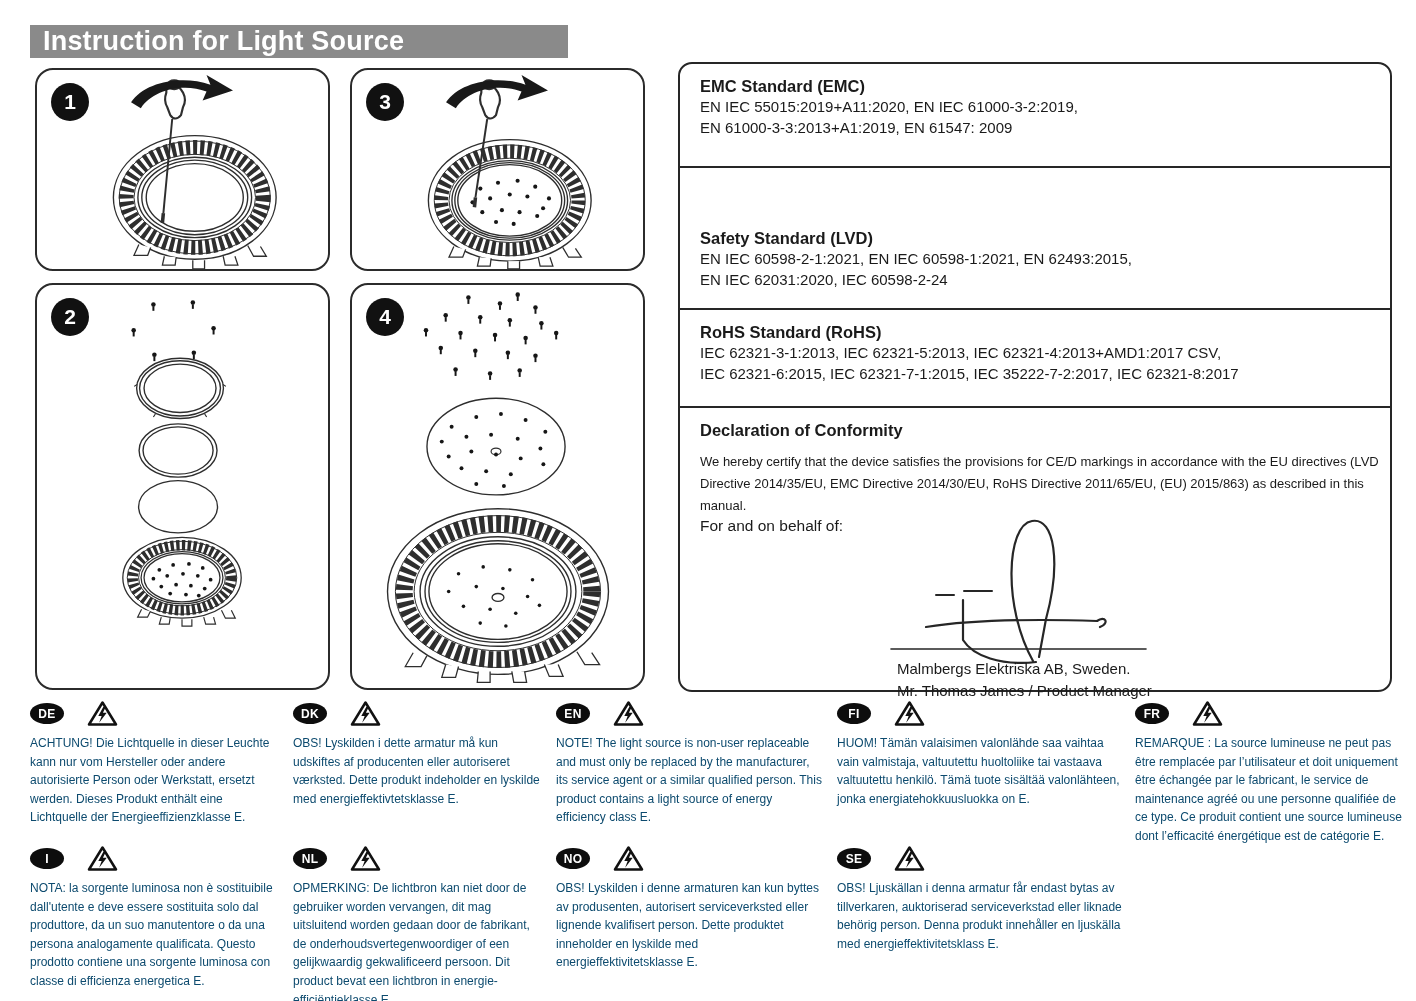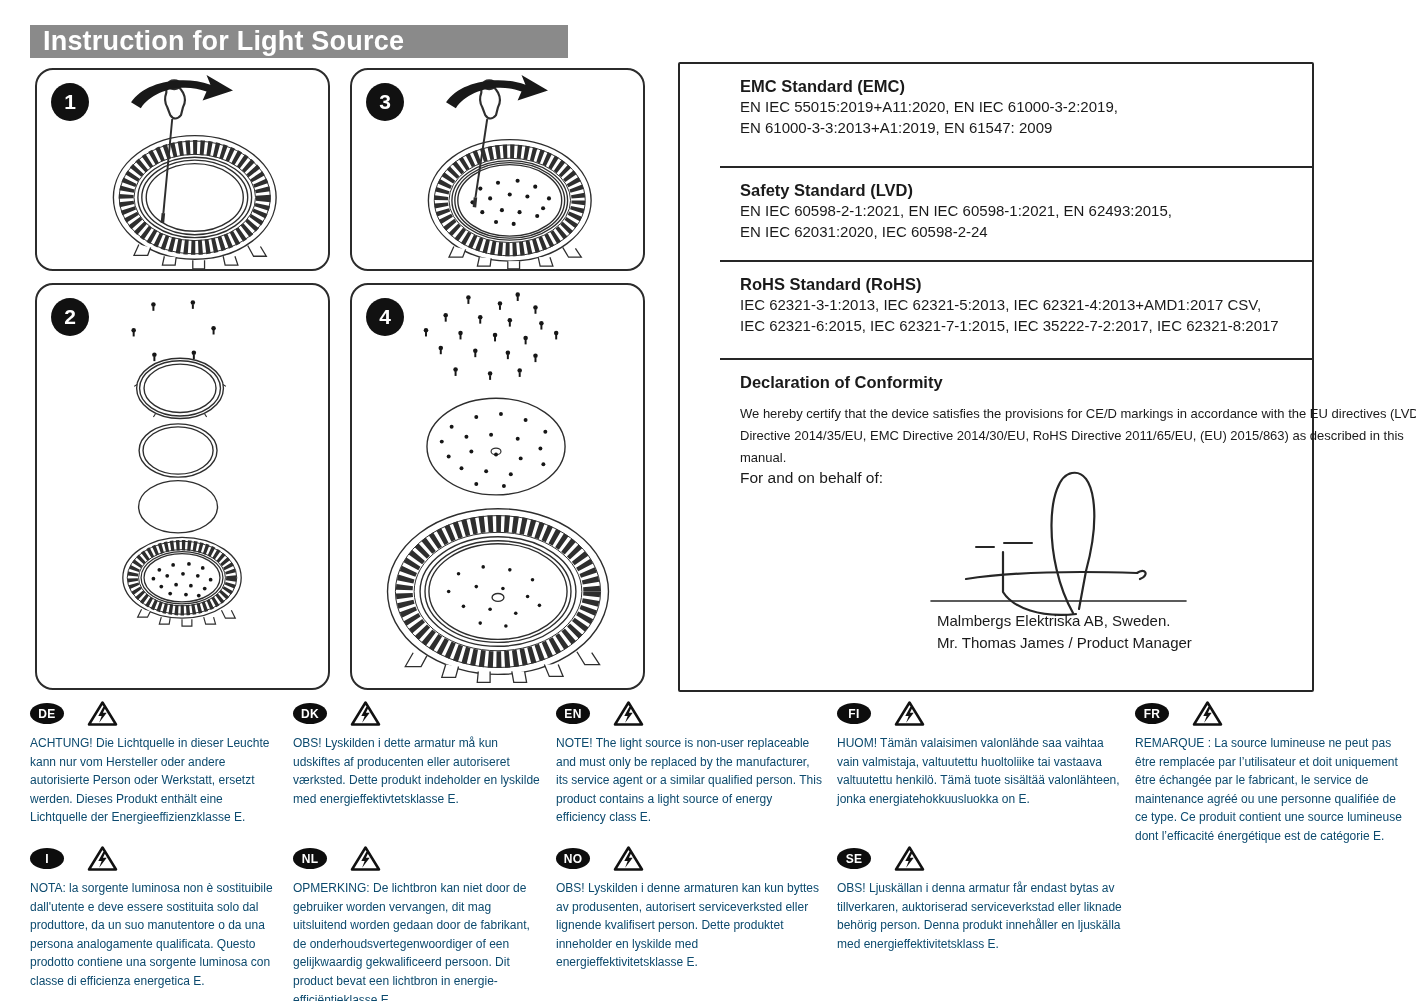--- a/index.html
+++ b/index.html
@@ -28,25 +28,25 @@
   .step-badge {
     position:absolute; left:14px; top:13px; width:38px; height:38px; z-index:2;
     background:#111; color:#fff; border-radius:50%;
     display:flex; align-items:center; justify-content:center;
     font-size:21px; font-weight:bold;
   }
   .panel svg.art { position:absolute; inset:0; width:100%; height:100%; }
 
   
   .cert-box {
-    position:absolute; left:678px; top:62px; width:636px; height:630px;
-    border:2px solid #262626; border-radius:2px; background:#fff;padding-left:40px;
+    position:absolute; left:678px; top:62px; width:714px; height:630px;
+    border:2px solid #262626; border-radius:14px; background:#fff;
   }
   .cert-section { padding:13px 20px 0 20px; border-bottom:2px solid #262626; }
-  .cs-1 { height:104px; } .cs-2 { height:94px; } .cs-3 { height:98px; }
+  .cs-1 { height:104px; } .cs-2 { height:94px;margin-top:48px; } .cs-3 { height:98px; }
   .cs-4 { height:330px; border-bottom:none; position:relative; }
   .cert-heading { font-weight:bold; font-size:16.5px; }
   .cert-line { font-size:15px; line-height:21px; }
   .cert-line:first-of-type { margin-top:9px; }
   .decl-body { font-size:13px; line-height:22px; margin-top:11px; width:684px; }
   .decl-behalf { font-size:15.5px; }
   .sig-svg { position:absolute; left:196px; top:96px; width:300px; height:160px; }
   .sig-block { position:absolute; left:217px; top:250px; font-size:15px; line-height:22px; }
 
   

